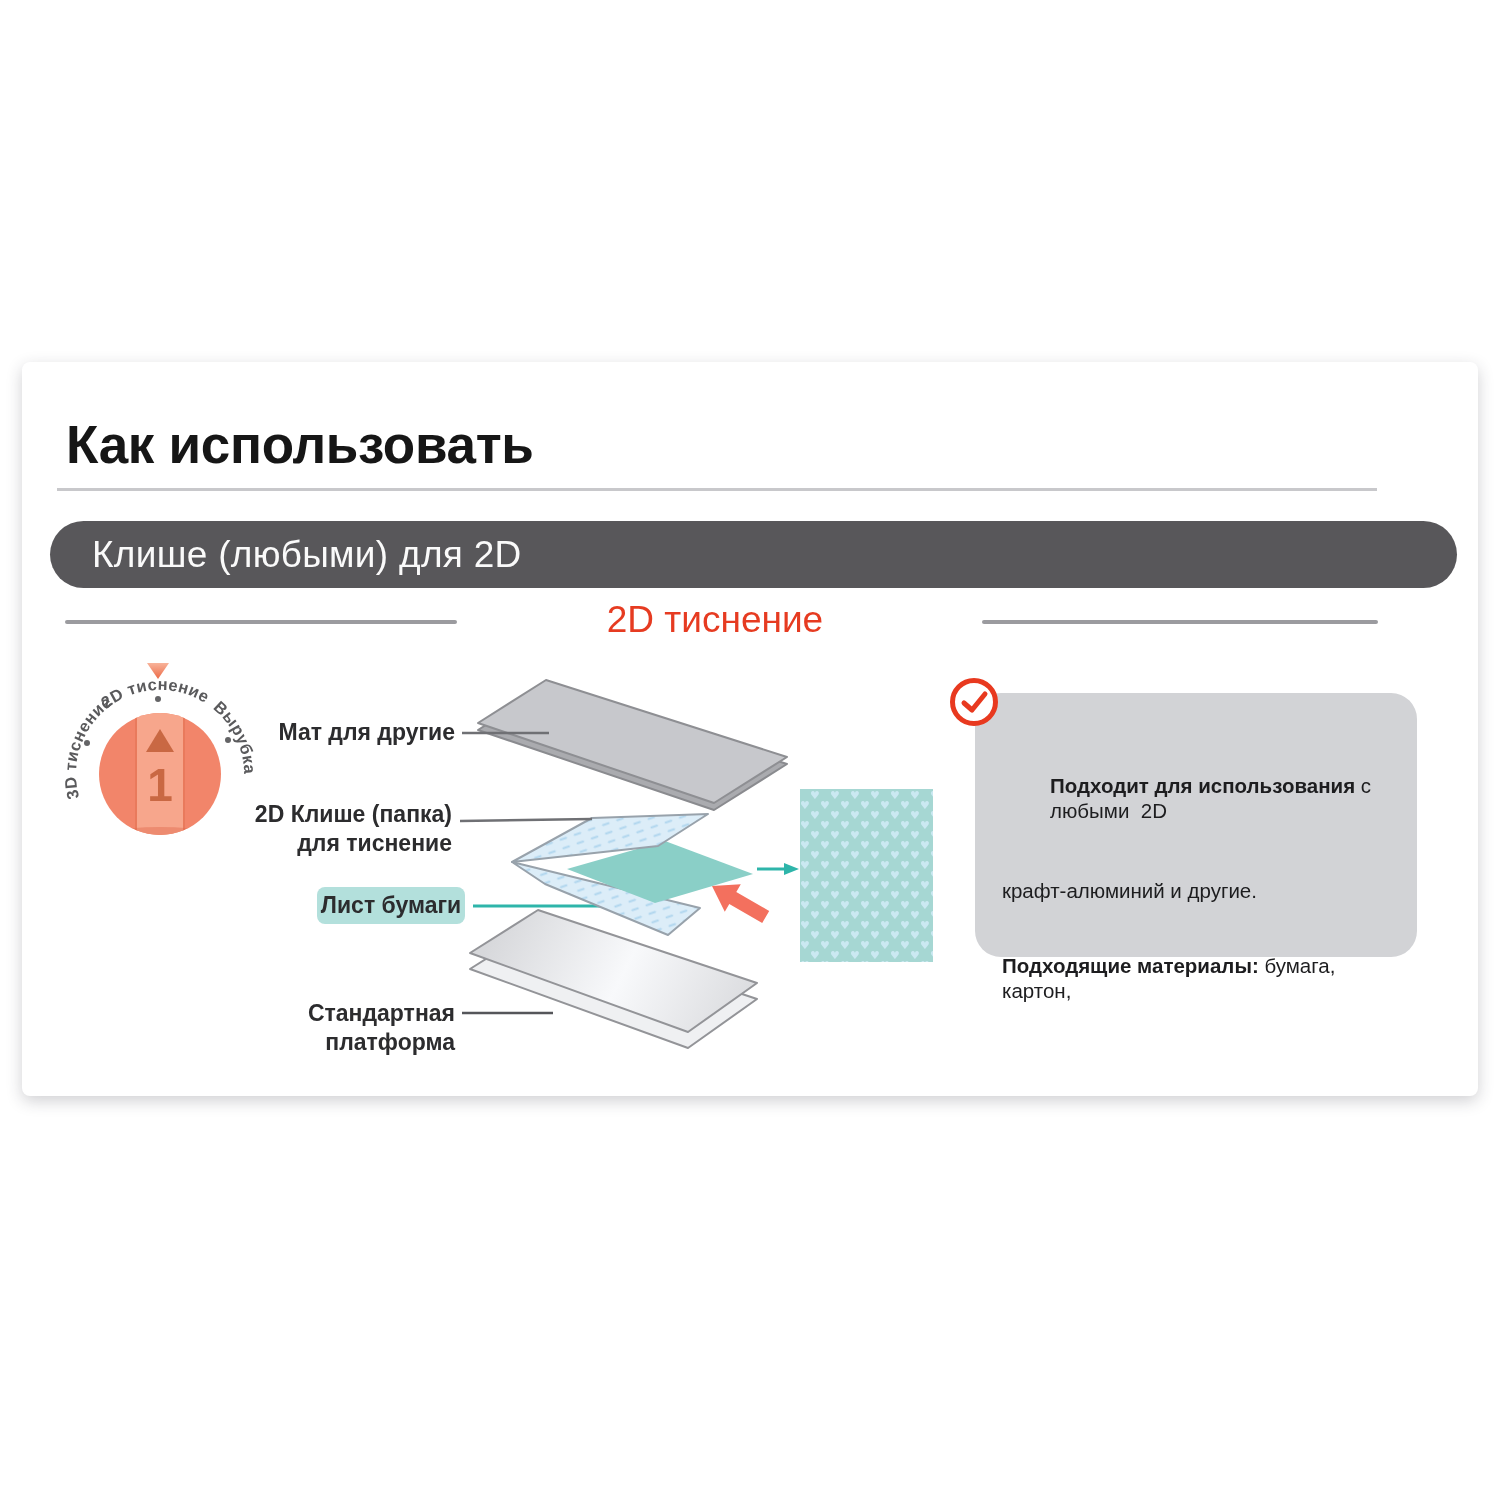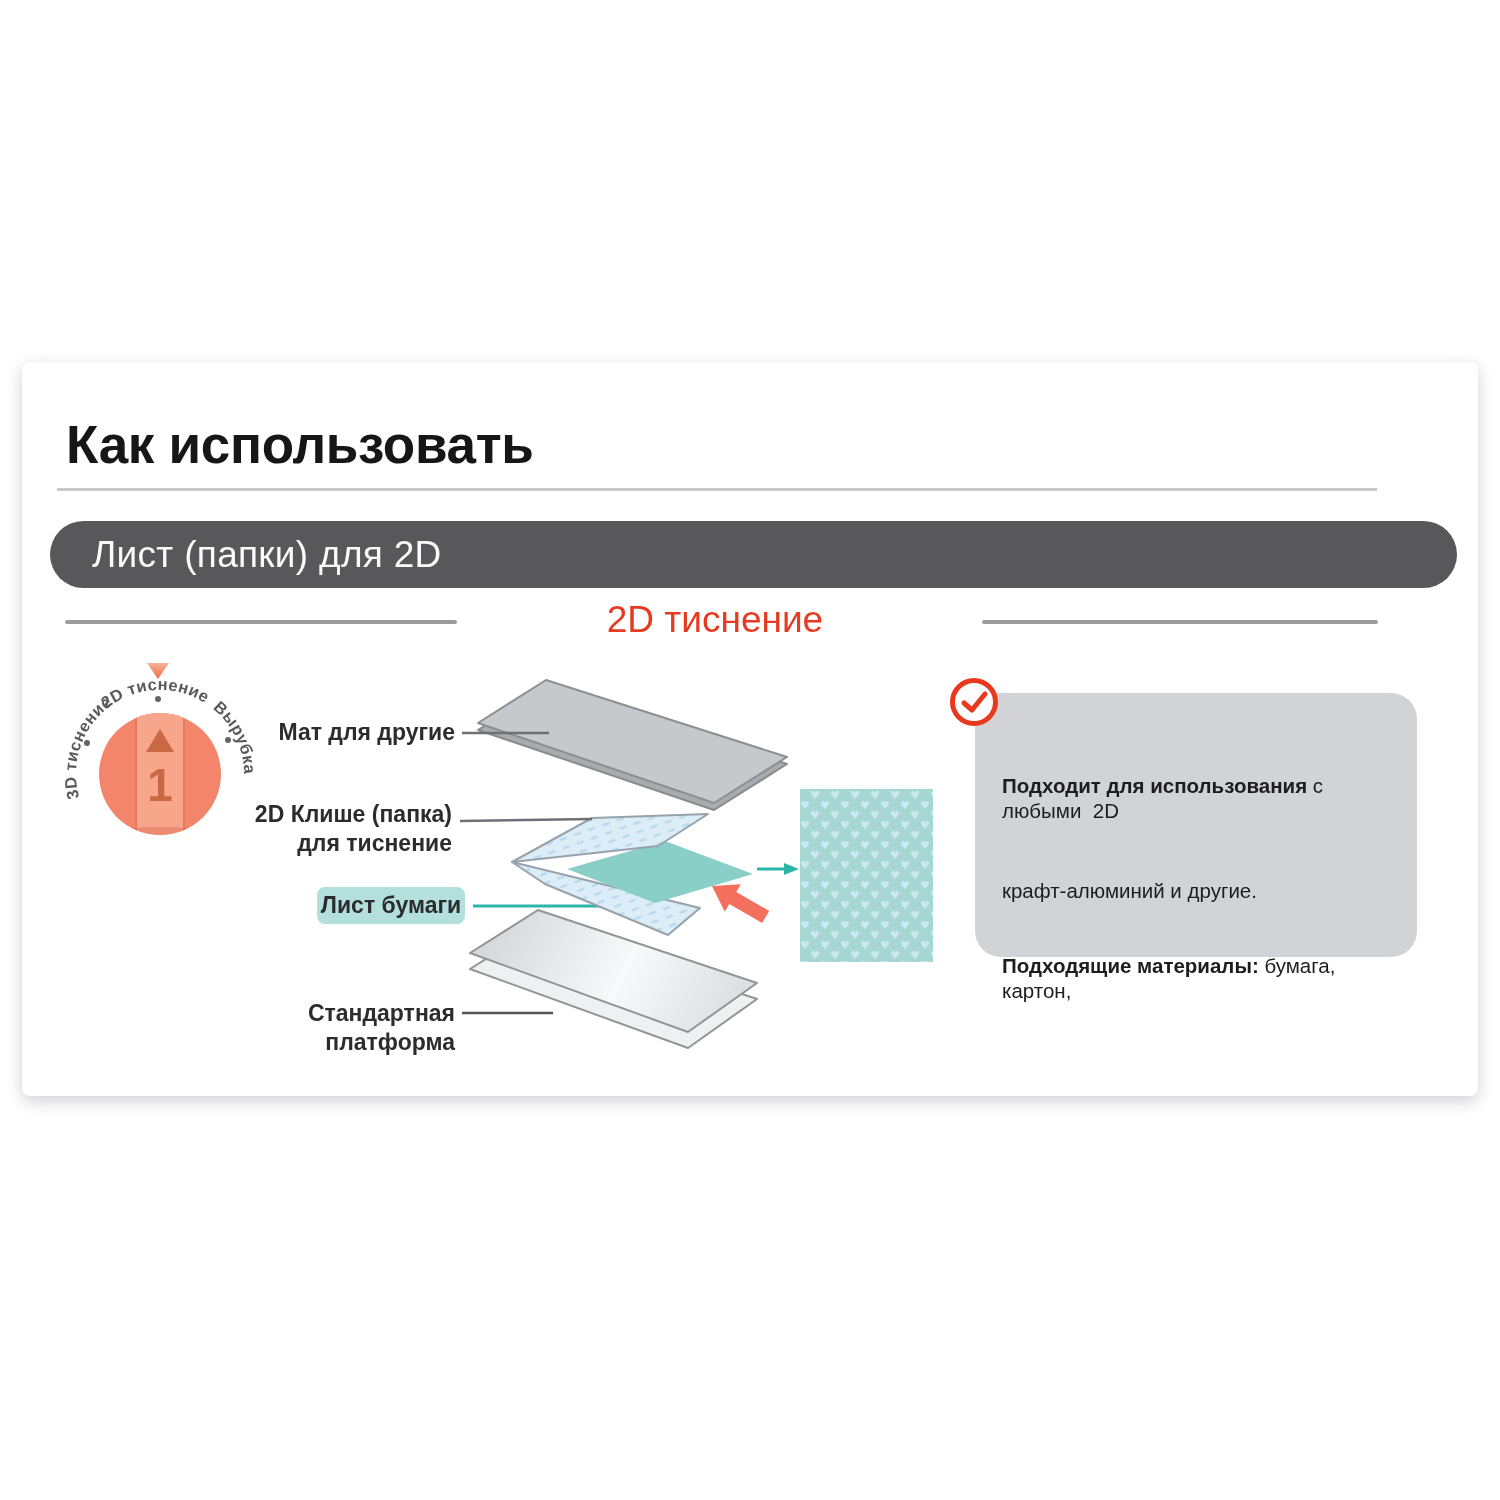--- a/index.html
+++ b/index.html
@@ -48,37 +48,37 @@
     background:#b3e0dc;border-radius:8px;display:flex;align-items:center;justify-content:center;
     font-weight:bold;font-size:23px;color:#2c2c2e;
   }
   .info-box{
     position:absolute;left:975px;top:693px;width:442px;height:264px;
     background:#d2d3d6;border-radius:26px;
   }
   .info-text{position:absolute;left:27px;right:22px;margin:0;font-size:20.5px;
     line-height:25px;color:#1d1d1f;white-space:pre-wrap;}
   .info-text .line{display:block;}
-  .info-p1{top:30px;}
+  .info-p1{top:30px;margin-left:48px;}
   .info-p2{top:135px;}
   .check-badge{
     position:absolute;left:950px;top:678px;width:48px;height:48px;box-sizing:border-box;
     border:5px solid #e8391f;border-radius:50%;background:#ffffff;
   }
 </style>
 </head>
 <body>
 
 <div class="card"></div>
 
 <div class="page-title">Как использовать</div>
 <div class="title-divider"></div>
 
 <div class="banner">
-  <span>Лист (папки) для 2D</span>
+  <span>Клише (любыми) для 2D</span>
 </div>
 
 <div class="section-heading">2D тиснение</div>
 <div class="h-line left"></div>
 <div class="h-line right"></div>
 
 <svg class="diagram" viewBox="0 0 1500 1500">
   <defs>
     <linearGradient id="ptrGrad" x1="0" y1="0" x2="0" y2="1">
       <stop offset="0" stop-color="#f8b39a"></stop>

